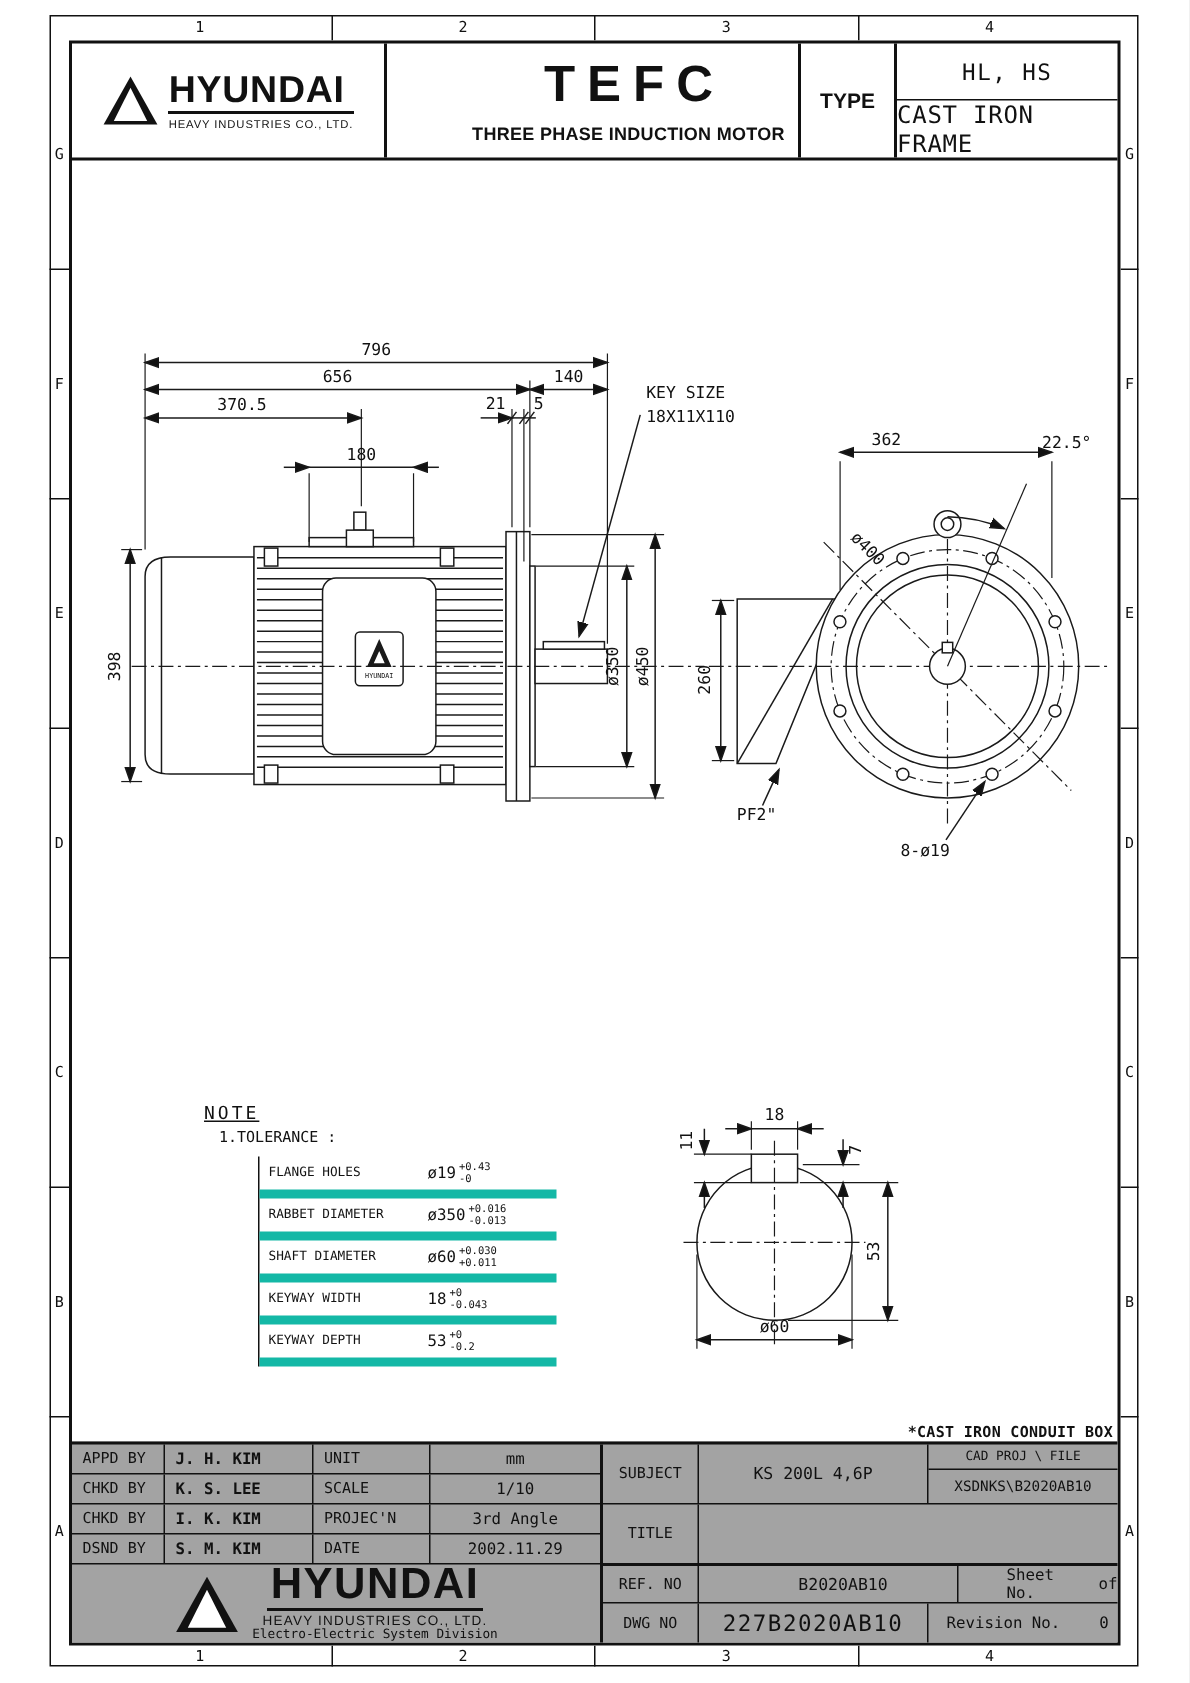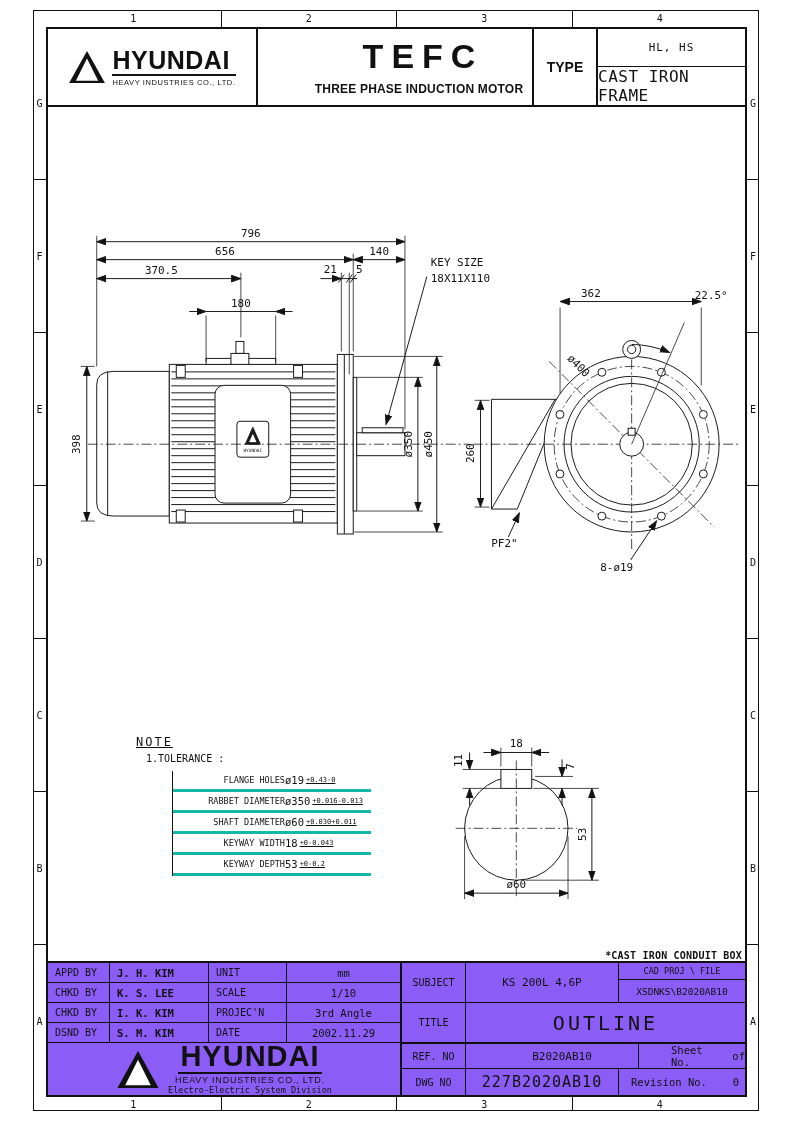--- a/index.html
+++ b/index.html
@@ -23,47 +23,47 @@
   .th-logo{width:210px;border-right:2px solid #111;display:flex;align-items:center;justify-content:center;gap:6px;}
   .logo-tri{width:38px;height:34px;}
   .th-logo-text{display:flex;flex-direction:column;}
   .th-brand{font-family:"Liberation Sans",sans-serif;font-weight:bold;font-size:25px;line-height:1;letter-spacing:0.5px;border-bottom:2px solid #111;padding-bottom:1px;}
   .th-brand-sub{font-family:"Liberation Sans",sans-serif;font-size:7.5px;letter-spacing:0.6px;margin-top:2px;}
   .th-product{width:276px;border-right:2px solid #111;display:flex;flex-direction:column;align-items:center;justify-content:center;padding-left:48px;}
   .th-tefc{font-family:"Liberation Sans",sans-serif;font-weight:bold;font-size:34px;line-height:1;letter-spacing:8px;padding-left:8px;}
   .th-sub{font-family:"Liberation Sans",sans-serif;font-weight:bold;font-size:12px;letter-spacing:0.2px;margin-top:9px;}
   .th-type{width:64px;border-right:2px solid #111;display:flex;align-items:center;justify-content:center;font-family:"Liberation Sans",sans-serif;font-weight:bold;font-size:14px;}
   .th-frame{flex:1;display:flex;flex-direction:column;}
-  .th-frame-top{flex:1;border-bottom:1.5px solid #111;display:flex;align-items:center;justify-content:center;font-size:11px;letter-spacing:1px;}
+  .th-frame-top{flex:1;border-bottom:1.5px solid #111;display:flex;align-items:center;justify-content:center;font-size:15px;letter-spacing:1px;}
   .th-frame-bottom{flex:1;display:flex;align-items:center;justify-content:center;font-size:16px;letter-spacing:0.5px;}
 
   
   svg.drawing{position:absolute;left:0;top:78px;width:697px;height:856px;}
   .drawing line,.drawing path,.drawing rect,.drawing circle,.drawing polygon{stroke:#1a1a1a;stroke-width:1;}
   .drawing .f0{fill:none}.drawing .fw{fill:#fff}.drawing .fb{fill:#1a1a1a}
   .drawing .cl{stroke-dasharray:10 3 2 3;stroke-width:0.8;fill:none;}
   .drawing .ext{stroke-width:0.8;}
   .drawing text{stroke:none;fill:#111;font-family:"DejaVu Sans Mono",monospace;font-size:11px;text-anchor:middle;}
   .drawing text.ta-s{text-anchor:start;}
   .drawing text.t-tiny{font-size:4.5px;}
 
   
   .note-block{position:absolute;left:88px;top:706px;width:246px;}
   .note-title{font-size:12px;letter-spacing:2px;text-decoration:underline;margin-bottom:4px;}
   .note-sub{font-size:10px;margin:0 0 7px 10px;}
   .tol-table{margin-left:36px;border-left:1px solid #111;}
-  .tol-row{display:flex;align-items:center;border-bottom:3px solid #14b8a6;padding:3px 0 3px 6px;width:198px;text-align:right;}
+  .tol-row{display:flex;align-items:center;border-bottom:6px solid #14b8a6;padding:3px 0 3px 6px;width:198px;}
   .tol-label{width:106px;font-size:8.5px;}
   .tol-base{font-size:10.5px;margin-right:2px;}
-  .tol-stack{display:flex;flex-direction:row;font-size:7px;line-height:1.15;text-decoration:underline;}
+  .tol-stack{display:flex;flex-direction:column;font-size:7px;line-height:1.15;}
 
   .conduit-note{position:absolute;right:3px;top:921px;font-size:10px;font-weight:bold;letter-spacing:0.2px;}
 
   
-  .titleblock{position:absolute;left:0;right:0;bottom:0;height:134px;border-top:2.5px solid #111;display:flex;background:#8b5cf6;}
+  .titleblock{position:absolute;left:0;right:0;bottom:0;height:134px;border-top:2.5px solid #111;display:flex;background:#a3a3a3;}
   .tb-left{width:354px;border-right:2px solid #111;display:flex;flex-direction:column;}
   .tb-approvals{height:80px;}
   .tb-row{display:flex;height:20px;border-bottom:1px solid #111;}
   .tb-c{display:flex;align-items:center;border-right:1px solid #111;padding-left:7px;font-size:10.5px;}
   .tb-c.role{width:62px;font-size:10px;}
   .tb-c.name{width:99px;font-weight:bold;}
   .tb-c.mlabel{width:78px;font-size:10px;}
   .tb-c.mvalue{flex:1;border-right:none;justify-content:center;padding-left:0;}
   .tb-logo{flex:1;display:flex;align-items:center;justify-content:center;gap:8px;}
   .tb-logo .logo-tri{width:44px;height:39px;}
@@ -434,21 +434,20 @@
         <div class="tbr-row tbr-row1">
           <div class="cell lab">SUBJECT</div>
           <div class="cell val">KS 200L 4,6P</div>
           <div class="cad-cell">
             <div class="cad-label">CAD PROJ \ FILE</div>
             <div class="cad-value">XSDNKS\B2020AB10</div>
           </div>
         </div>
         <div class="tbr-row tbr-row2">
           <div class="cell lab">TITLE</div>
-          <div class="title-value">OUTLINE</div>
         </div>
         <div class="tbr-row tbr-row3">
           <div class="cell lab">REF. NO</div>
           <div class="cell val">B2020AB10</div>
           <div class="cell pair">
             <span>Sheet No.</span>
             <span>of</span>
           </div>
         </div>
         <div class="tbr-row tbr-row4">

